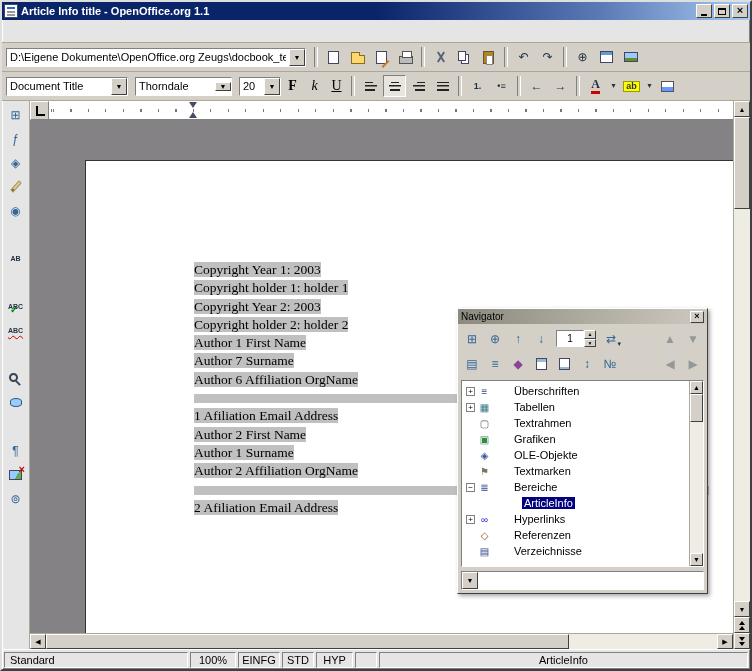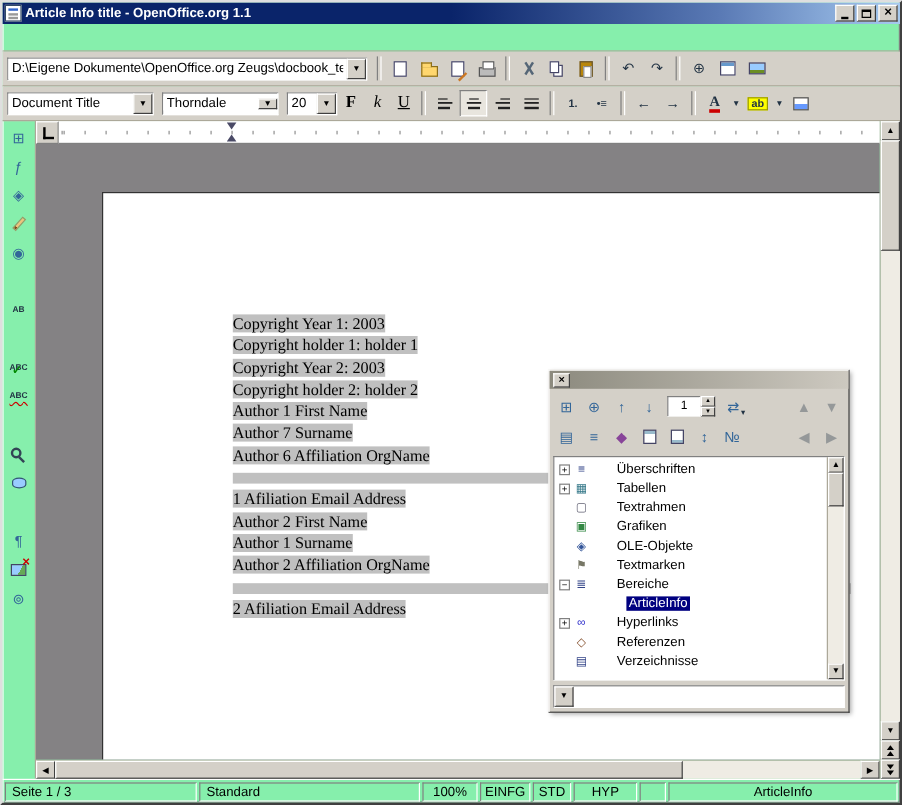--- a/index.html
+++ b/index.html
@@ -1,19 +1,19 @@
 <!DOCTYPE html>
 <html><head>
 <meta charset="utf-8">
 <style>
   *{box-sizing:border-box;margin:0;padding:0;}
   html,body{width:752px;height:671px;}
   body{font-family:"Liberation Sans",sans-serif;font-size:11px;color:#000;background:#808080;}
 
-  .window{width:752px;height:671px;background:#86efac;position:relative;overflow:hidden;
+  .window{width:752px;height:671px;background:#e5e5e5;position:relative;overflow:hidden;
     border:2px solid;border-color:#dfdfdf #404040 #404040 #dfdfdf;
     box-shadow:inset 1px 1px 0 #fff, inset -1px -1px 0 #808080;
     display:flex;flex-direction:column;}
 
   
   .titlebar{flex:0 0 18px;height:18px;background:linear-gradient(to right,#0a246a 0%,#0a246a 50%,#5a7ab5 80%,#a6caf0 100%);
     display:flex;align-items:center;gap:3px;padding:0 2px;}
   .app-icon{width:14px;height:14px;background:#fff;border:1px solid #334a66;position:relative;flex:0 0 14px;}
   .app-icon::before{content:"";position:absolute;left:2px;top:2px;width:8px;height:2px;background:#3366cc;box-shadow:0 4px 0 #999,0 7px 0 #999;}
   .title-text{flex:1;color:#fff;font-weight:bold;font-size:11px;white-space:nowrap;overflow:hidden;}
@@ -171,21 +171,21 @@
   .tree-scroll .sb-btn{height:13px;}
   .ttrack{flex:1;position:relative;}
   .tthumb{position:absolute;top:0;left:0;right:0;height:28px;background:#d4d0c8;border:1px solid;border-color:#fff #404040 #404040 #fff;}
   .nav-combo{margin:4px 3px 3px;}
 
   
   .statusbar{flex:0 0 20px;display:flex;align-items:center;gap:2px;padding:1px 2px;border-top:1px solid #fff;}
   .scell{height:16px;border:1px solid;border-color:#808080 #fff #fff #808080;display:flex;align-items:center;padding:0 5px;white-space:nowrap;overflow:hidden;}
   .sc-page{width:160px;} .sc-template{width:184px;} .sc-zoom{width:46px;justify-content:center;}
   .sc-insert{width:42px;justify-content:center;} .sc-sel{width:32px;justify-content:center;}
-  .sc-hyp{width:53px;justify-content:center;} .sc-blank{width:22px;}
+  .sc-hyp{width:37px;justify-content:center;} .sc-blank{width:22px;}
   .sc-section{flex:1;justify-content:center;}
 </style>
 </head>
 <body>
 
 <div class="window">
 
   <div class="titlebar">
     <span class="app-icon"></span>
     <span class="title-text">Article Info title - OpenOffice.org 1.1</span>
@@ -487,32 +487,32 @@
       <button class="sb-btn">
         <span class="dblarrow">
             <span class="tri down"></span>
             <span class="tri down"></span>
           </span>
       </button>
     </div>
   </div>
 
   <div class="statusbar">
-    <span class="scell sc-page">Seite 1 / 3</span>
     <span class="scell sc-template">Standard</span>
     <span class="scell sc-zoom">100%</span>
     <span class="scell sc-insert">EINFG</span>
     <span class="scell sc-sel">STD</span>
     <span class="scell sc-hyp">HYP</span>
     <span class="scell sc-blank"></span>
     <span class="scell sc-section">ArticleInfo</span>
   </div>
 
   <div class="navigator">
     <div class="nav-title">
+      <span class="t">Navigator</span>
       <button class="nav-close">
           <span>×</span>
         </button>
     </div>
     <div class="nav-tools">
       <div class="nav-row">
         <span class="irow">
 
         <span class="icon ic-toggle-icon">
               <span class="g" style="color: rgb(51, 102, 153);">⊞</span>

